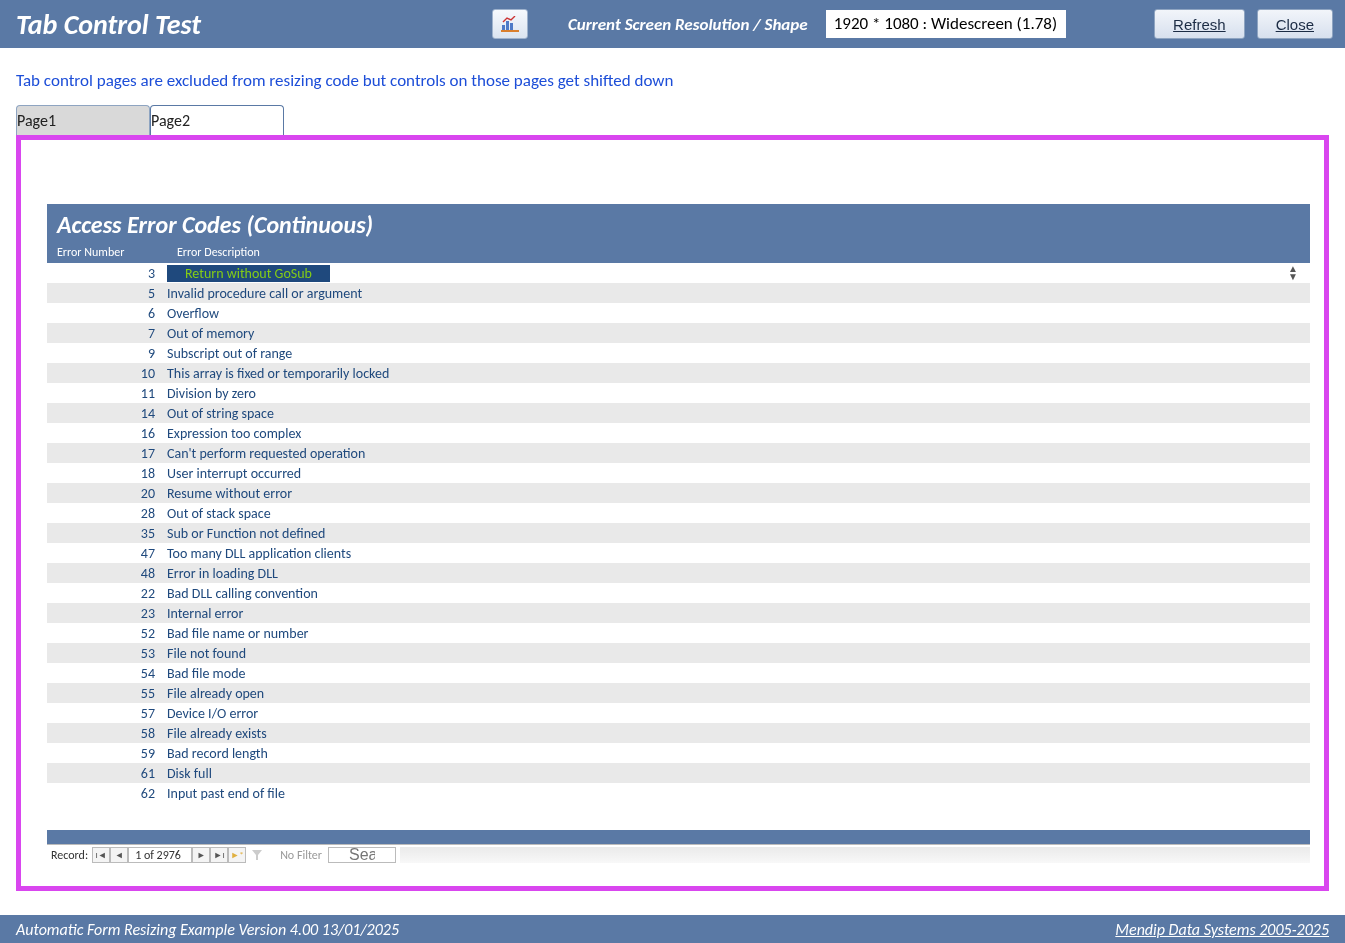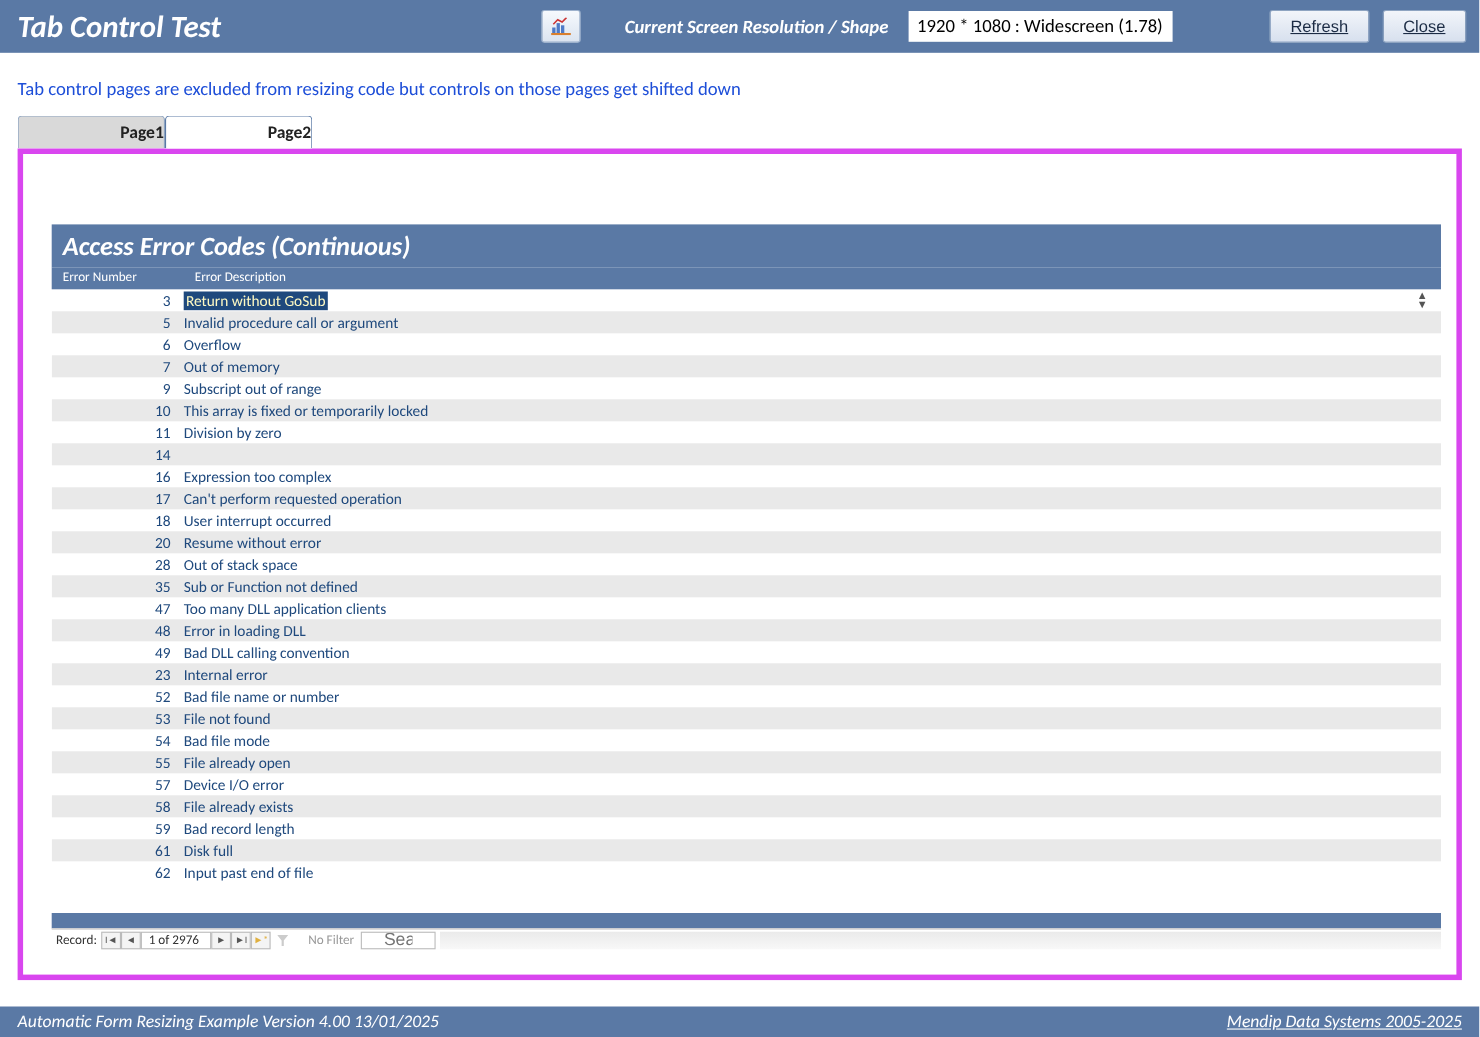--- a/index.html
+++ b/index.html
@@ -38,24 +38,24 @@
 }
 .hdr-btn u { text-decoration: underline; }
 .spacer { flex: 1; }
 
 
 .note-row { padding: 22px 0 14px 16px; font-size: 17px; color: #1d4ed8; }
 
 
 .tabstrip { display: flex; padding-left: 16px; }
 .tab {
-  width: 134px; height: 30px; line-height: 30px; text-align: right;
+  width: 134px; height: 30px; line-height: 30px; text-align: left;
   font-size: 16px; background: #d9d9d9; color: #222;
   border: 1px solid #8ea4c1; border-bottom: none;
-  border-radius: 4px 4px 0 0; cursor: pointer; font-weight: bold;
+  border-radius: 4px 4px 0 0; cursor: pointer;
 }
 .tab.active { background: #fff; position: relative; z-index: 2; border-color:#5a79a5; }
 .tabpage {
   margin: 0 16px; border: 5px solid #d946ef; height: 756px;
   position: relative; background: #fff;
 }
 
 
 .subform { position: absolute; left: 26px; right: 14px; top: 64px; bottom: 22px; display:flex; flex-direction:column; }
 .sub-title {
@@ -70,21 +70,21 @@
 .sub-cols .c2 { flex: 1; }
 
 .grid { flex:1; overflow:hidden; position:relative; }
 .row {
   display: flex; align-items: center; font-size: 14px; color: #1f497d;
   height: 20px; padding-right:10px;
 }
 .row:nth-child(even) { background: #e9e9e9; }
 .row .num { width: 120px; text-align: right; padding-right: 12px; }
 .row .desc { flex: 1; white-space: nowrap; }
-.row.sel .desc span { background:#1f497d; color:#fef9c3; padding:0 2px; }
+.row.sel .desc span { background:#1f497d; color:#84cc16; padding:0 18px; }
 .spinner { margin-left:auto; width:14px; color:#555; font-size:10px; line-height:8px; text-align:center; }
 
 .bluebar { height:14px; background:#5a79a5; }
 
 
 .recnav {
   height: 20px; background:#fff; border-top:1px solid #bbb;
   display:flex; align-items:center; font-size:12px; color:#333;
 }
 .recnav .lbl { padding:0 4px; }
@@ -162,20 +162,21 @@
         <div class="row">
           <div class="num">10</div>
           <div class="desc"><span>This array is fixed or temporarily locked</span></div>
         </div>
         <div class="row">
           <div class="num">11</div>
           <div class="desc"><span>Division by zero</span></div>
         </div>
         <div class="row">
           <div class="num">14</div>
+          <div class="desc"><span>Out of string space</span></div>
         </div>
         <div class="row">
           <div class="num">16</div>
           <div class="desc"><span>Expression too complex</span></div>
         </div>
         <div class="row">
           <div class="num">17</div>
           <div class="desc"><span>Can't perform requested operation</span></div>
         </div>
         <div class="row">
@@ -196,21 +197,21 @@
         </div>
         <div class="row">
           <div class="num">47</div>
           <div class="desc"><span>Too many DLL application clients</span></div>
         </div>
         <div class="row">
           <div class="num">48</div>
           <div class="desc"><span>Error in loading DLL</span></div>
         </div>
         <div class="row">
-          <div class="num">49</div>
+          <div class="num">22</div>
           <div class="desc"><span>Bad DLL calling convention</span></div>
         </div>
         <div class="row">
           <div class="num">23</div>
           <div class="desc"><span>Internal error</span></div>
         </div>
         <div class="row">
           <div class="num">52</div>
           <div class="desc"><span>Bad file name or number</span></div>
         </div>

